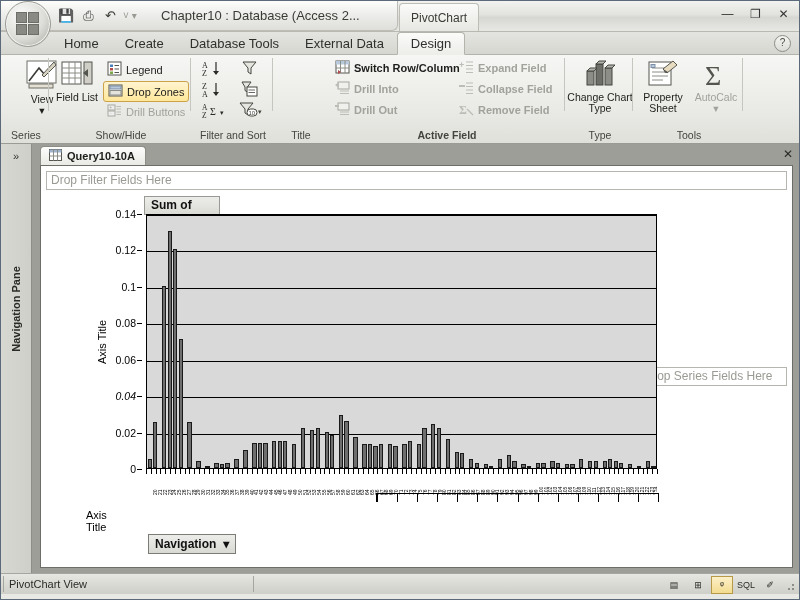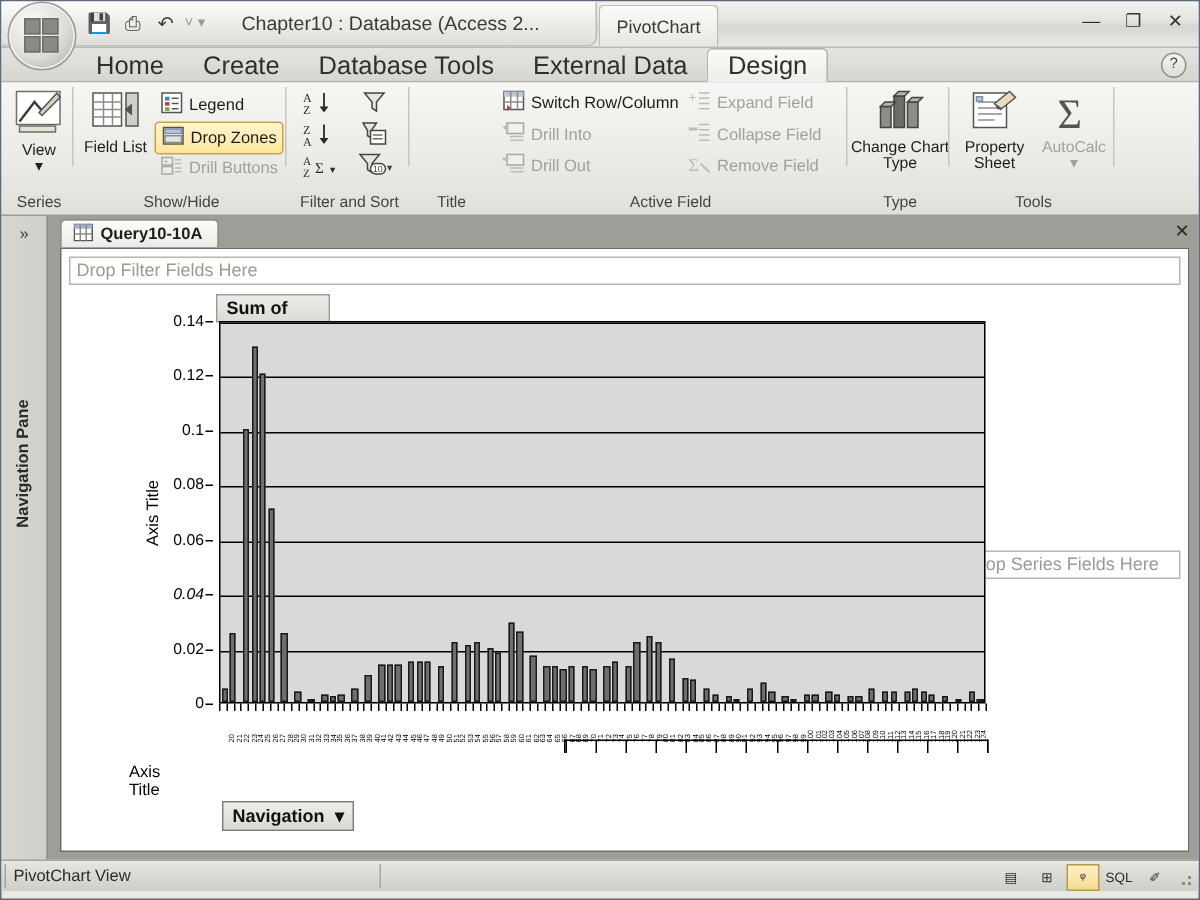--- a/index.html
+++ b/index.html
@@ -48,21 +48,21 @@
 
   .wbtns{position:absolute;right:6px;top:5px;display:flex;gap:9px;align-items:center;}
   .wbtns div{width:19px;height:16px;display:flex;align-items:center;justify-content:center;
     font-size:12px;color:#333;}
 
   
   .tabrow{position:relative;height:22px;
     background:linear-gradient(to bottom,#e4e4e0,#d6d6d1);
     border-bottom:1px solid #b3b3ac;}
   .tabs{position:absolute;left:50px;top:0;display:flex;height:22px;align-items:flex-end;}
-  .tab{padding:0 13px;height:21px;line-height:21px;font-size:17px;color:#2f2f2c;}
+  .tab{padding:0 13px;height:21px;line-height:21px;font-size:13px;color:#2f2f2c;}
   .tab.active{background:linear-gradient(to bottom,#fbfbfa,#ededea);
     border:1px solid #b3b3ac;border-bottom:1px solid #ededea;
     border-top-left-radius:4px;border-top-right-radius:4px;position:relative;top:1px;}
   .helpbtn{position:absolute;right:8px;top:3px;width:15px;height:15px;border-radius:50%;
     border:1px solid #8d8d87;color:#4a4a46;font-size:10px;line-height:13px;text-align:center;
     background:linear-gradient(to bottom,#f4f4f2,#dcdcd8);}
 
   
   .ribbon{position:relative;height:88px;
     background:linear-gradient(to bottom,#f6f6f4 0%,#eaeae6 60%,#e0e0db 100%);
@@ -209,21 +209,21 @@
       <div class="tab">External Data</div>
       <div class="tab active">Design</div>
     </div>
     <div class="helpbtn">?</div>
   </div>
 
   <div class="ribbon">
 
     <div class="grp" style="left:2px;width:46px;">
       <div class="gbody">
-        <div class="bigbtn" style="left:0;top:3px;width:46px;">
+        <div class="bigbtn" style="left:16px;top:3px;width:46px;">
           <span class="ic">
             <svg width="34" height="32" viewBox="0 0 34 32">
               <rect x="2" y="2" width="29" height="22" fill="#ffffff" stroke="#6f6f69"></rect>
               <path d="M4 22 L14 9 L20 16 L29 5" fill="none" stroke="#3a3a36" stroke-width="1.6"></path>
               <path d="M17 16 L29 3 L31 6 L19 18 Z" fill="#d8d3c0" stroke="#55554f"></path>
               <rect x="4" y="25" width="24" height="4" fill="#e4e0d2" stroke="#6f6f69"></rect>
             </svg>
           </span>
           <span>View</span>
           <span>▾</span>
@@ -359,21 +359,21 @@
         </div>
         <div class="gdiv"></div>
       </div>
       <div class="glabel">Filter and Sort</div>
     </div>
 
     <div class="grp" style="left:274px;width:52px;">
       <div class="glabel">Title</div>
     </div>
 
-    <div class="grp" style="left:328px;width:236px;">
+    <div class="grp" style="left:328px;width:236px;font-weight:bold;">
       <div class="gbody">
         <div class="smbtn" style="left:6px;top:4px;">
           <span class="ic">
             <svg width="15" height="14" viewBox="0 0 15 14">
               <rect x="1" y="1" width="13" height="12" fill="#fff" stroke="#55554f"></rect>
               <rect x="1" y="1" width="13" height="3.5" fill="#b9c9dd"></rect>
               <line x1="5.5" y1="1" x2="5.5" y2="13" stroke="#8c8c86"></line>
               <line x1="10" y1="1" x2="10" y2="13" stroke="#8c8c86"></line>
               <line x1="1" y1="8" x2="14" y2="8" stroke="#8c8c86"></line>
               <path d="M3 10 l3 2 l-3 2" fill="#b34a4a"></path>

